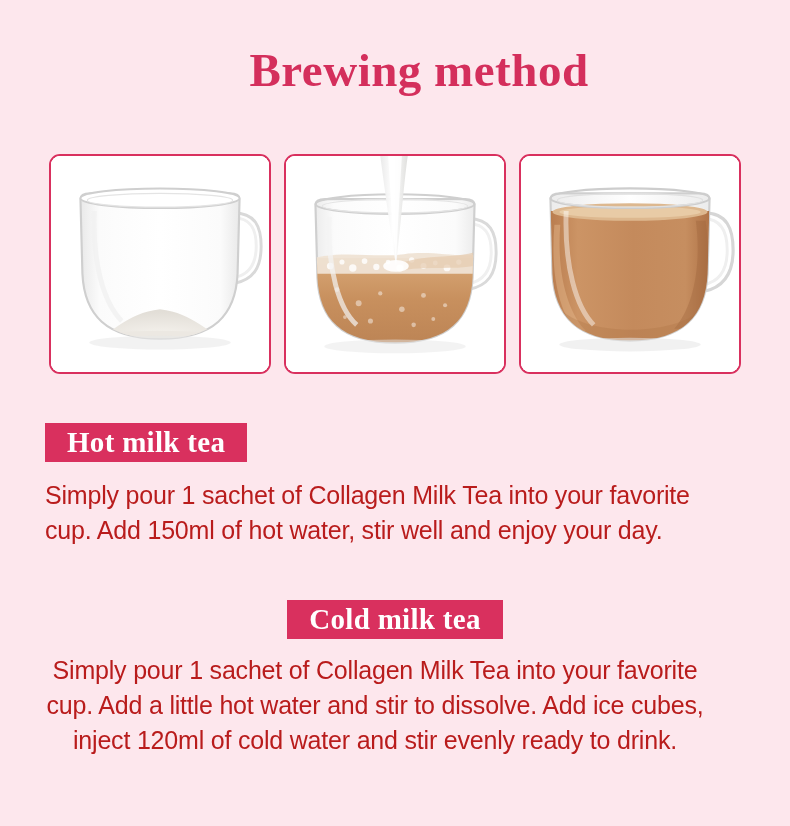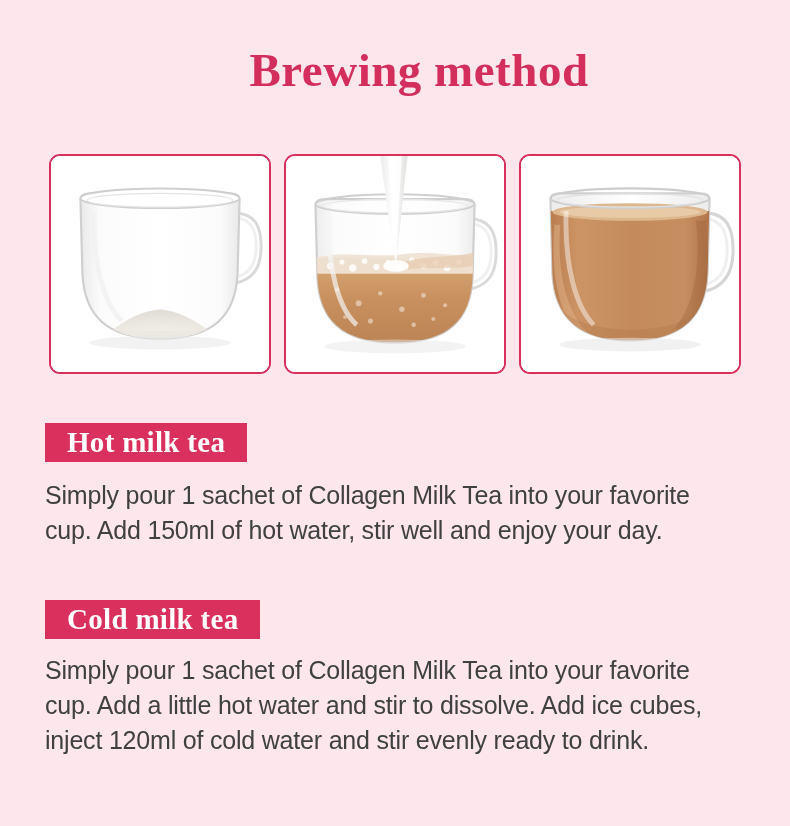--- a/index.html
+++ b/index.html
@@ -75,37 +75,37 @@
     display: block;
   }
 
   
   .section {
     position: absolute;
     left: 45px;
     width: 700px;
   }
   .sec-hot { top: 423px; }
-  .sec-cold { top: 600px; }
+  .sec-cold { top: 600px; text-align: center; }
 
   .badge {
     display: inline-block;
     background: #d9305e;
     color: #ffffff;
     font-family: "Liberation Serif", serif;
     font-weight: bold;
     font-size: 29px;
     line-height: 26px;
     padding: 6px 22px 7px 22px;
     letter-spacing: 0.3px;
   }
 
   .body-text {
     margin-top: 16px;
-    color: #404040;
+    color: #b91c1c;
     font-family: "Liberation Sans", sans-serif;
     font-size: 25px;
     line-height: 35px;
     width: 660px;
     letter-spacing: -0.2px;
   }
   .sec-cold .body-text { margin-top: 14px; }
 </style>
 </head>
 <body>

